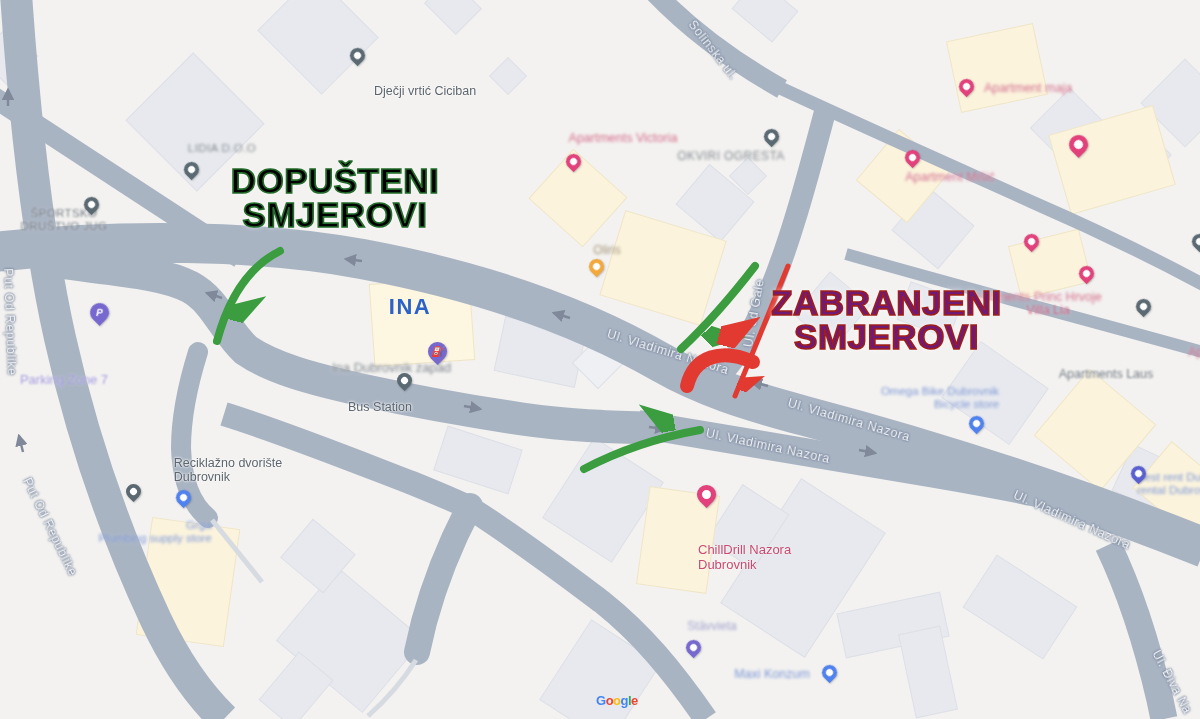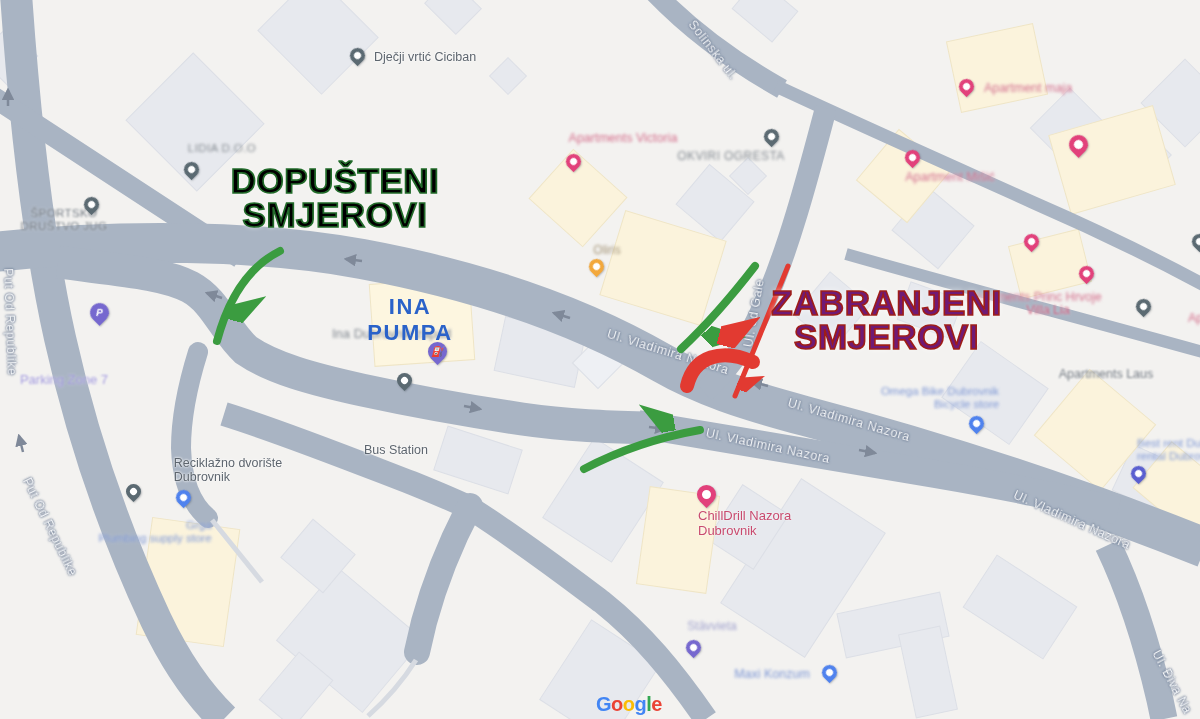--- a/index.html
+++ b/index.html
@@ -2,21 +2,21 @@
 <html><head>
 <meta charset="utf-8">
 <style>
   html,body{margin:0;padding:0;background:#ddd;}
   .stage{position:relative;width:1200px;height:719px;overflow:hidden;
          background:#f3f2f0;font-family:"Liberation Sans",sans-serif;}
   svg{position:absolute;left:0;top:0;}
   #base{filter:blur(.6px);}
   
   .lbl{position:absolute;white-space:nowrap;transform:translate(-50%,-50%);line-height:1.12;text-align:center;}
-  .lbl.start{transform:translate(0,-50%);text-align:left;}
+  .lbl.start{transform:translate(0,-50%);text-align:left;margin-top:34px;}
   .gray{color:#5d656e;font-size:12.5px;text-shadow:0 0 2px #fff,0 0 3px #fff;}
   .graycaps{color:#636b74;font-size:11.5px;letter-spacing:.4px;text-shadow:0 0 2px #fff;}
   .pink{color:#c84a6e;font-size:12.5px;text-shadow:0 0 2px #fff;}
   .blue{color:#5b7bc8;font-size:11.5px;text-shadow:0 0 2px #fff;}
   .lav{color:#958cd9;font-size:13px;text-shadow:0 0 2px #fff;}
   .slate{color:#8a8cc0;font-size:12px;text-shadow:0 0 2px #fff;}
   .shop{color:#8d7a55;font-size:12px;text-shadow:0 0 2px #fff;}
   .b1{filter:blur(.8px);opacity:.9;margin-top:44px;}
   .b2{filter:blur(1.8px);opacity:.82;}
   .street{position:absolute;white-space:nowrap;color:#f5f7f9;font-size:12.5px;letter-spacing:.6px;
@@ -36,21 +36,21 @@
   .pin::after{content:"";position:absolute;inset:4px;background:#fff;border-radius:50%;}
   .pin.big{width:19px;height:19px;}
   .pin.big::after{inset:5px;}
   .pin.hasglyph::after{display:none;}
   .pin .glyph{position:absolute;inset:0;display:flex;align-items:center;justify-content:center;
               transform:rotate(45deg);color:#fff;font-size:10px;font-weight:bold;}
   .c-dark{background:#5b6a72;} .c-pink{background:#e2417b;} .c-purple{background:#7668cf;}
   .c-blue{background:#4f82ee;} .c-indigo{background:#5a5fd0;} .c-orange{background:#f3a83b;}
   .pinblur{filter:blur(.7px);}
   
-  #glogo{position:absolute;left:596px;top:693px;font-size:20px;font-weight:bold;letter-spacing:-.5px;
+  #glogo{position:absolute;left:596px;top:693px;font-size:13px;font-weight:bold;letter-spacing:-.5px;
          filter:blur(.3px);}
 </style>
 </head>
 <body>
 
 <div class="stage">
 
   <svg id="base" width="1200" height="719" viewBox="0 0 1200 719">
     <defs>
       <marker id="mgray" markerWidth="5" markerHeight="5" refX="4" refY="2.5" orient="auto">
@@ -154,21 +154,21 @@
   <div class="lbl pink b2" style="left:623px;top:138px;">Apartments Victoria</div>
   <div class="lbl graycaps b2" style="left:731px;top:157px;font-size:12px;">OKVIRI OGRESTA</div>
   <div class="lbl shop b2" style="left:607px;top:251px;">Oliris</div>
   <div class="lbl pink b2" style="left:1028px;top:88px;">Apartment maja</div>
   <div class="lbl pink b2" style="left:950px;top:177px;">Apartment Mišić</div>
   <div class="lbl pink b1" style="left:1048px;top:266px;text-align:center;">Villa Lia</div>
   <div class="lbl pink b2" style="left:1034px;top:297px;">Apartments Princ Hrvoje</div>
   <div class="lbl gray b1" style="left:1106px;top:330px;">Apartments Laus</div>
   <div class="lbl pink b2 start" style="left:1188px;top:318px;">Ap</div>
   <div class="lbl gray b2 start" style="left:332px;top:334px;font-size:13px;">Ina Dubrovnik zapad</div>
-  <div class="lbl gray" style="left:396px;top:407px;margin-top:43px;">Bus Station</div>
+  <div class="lbl gray" style="left:380px;top:407px;">Bus Station</div>
   <div class="lbl lav b1" style="left:64px;top:336px;">Parking Zone 7</div>
   <div class="lbl gray" style="left:182px;top:470px;margin-left:46px;">
     <div>Reciklažno dvorište</div>
     <div style="text-align:left;">Dubrovnik</div>
   </div>
   <div class="lbl blue b2" style="left:155px;top:532px;">
     <div style="text-align:right;">Grga</div>
     <div>Plumbing supply store</div>
   </div>
   <div class="lbl blue b2" style="left:940px;top:398px;">
@@ -238,20 +238,19 @@
   <div id="allowedTitle" class="bigtitle">
     <div>DOPUŠTENI</div>
     <div>SMJEROVI</div>
   </div>
   <div id="forbiddenTitle" class="bigtitle">
     <div>ZABRANJENI</div>
     <div>SMJEROVI</div>
   </div>
   <div id="inaTitle">
     <div>INA</div>
-    <div>PUMPA</div>
   </div>
 
   <div id="glogo">
     <span style="color:#4285F4">G</span><span style="color:#EA4335">o</span><span style="color:#FBBC05">o</span><span style="color:#4285F4">g</span><span style="color:#34A853">l</span><span style="color:#EA4335">e</span>
   </div>
 
 </div>
 
 </body></html>

